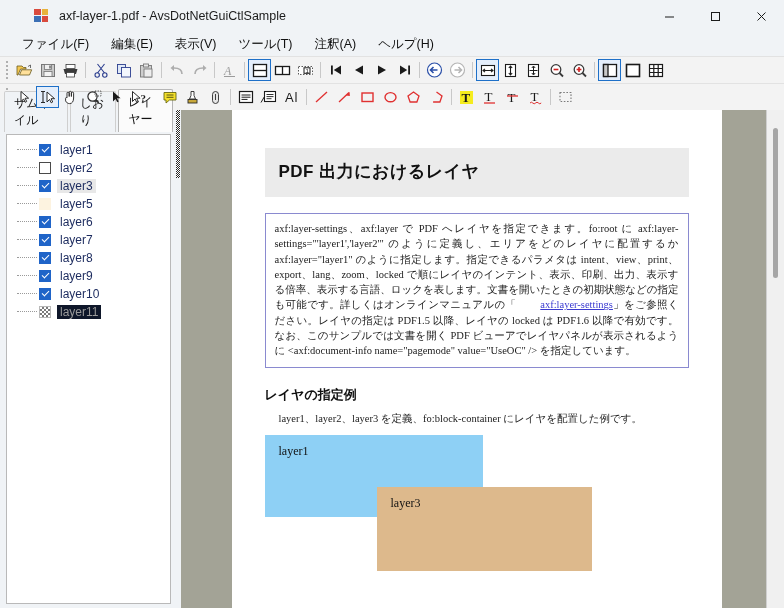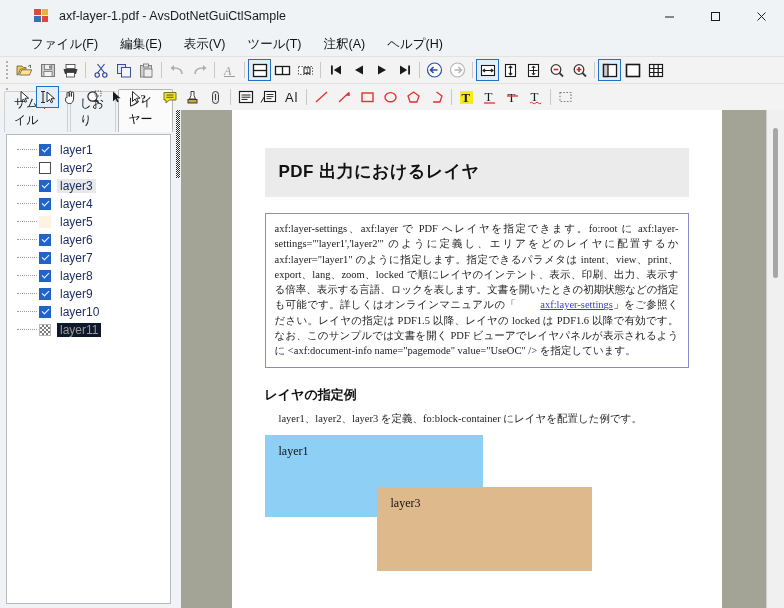--- a/index.html
+++ b/index.html
@@ -17,21 +17,21 @@
   .title-icon{width:16px;height:16px;margin-left:10px;margin-right:9px;position:relative;flex:0 0 16px;}
   .ti-a{position:absolute;left:0;top:1px;width:7px;height:6px;background:#d94a3d;}
   .ti-b{position:absolute;left:8px;top:1px;width:6px;height:6px;background:#e8b23a;}
   .ti-c{position:absolute;left:0;top:8px;width:7px;height:6px;background:#3b6fb5;}
   .ti-d{position:absolute;left:8px;top:8px;width:6px;height:6px;background:#d94a3d;}
   .title-text{font-size:12.5px;color:#1b1b1b;white-space:nowrap;}
   .win-btns{margin-left:auto;display:flex;height:32px;}
   .win-btn{width:46px;height:32px;display:flex;align-items:center;justify-content:center;font-size:12px;color:#1b1b1b;}
 
   
-  .menubar{height:24px;display:flex;align-items:center;padding-left:20px;background:#f0f3f6;flex:0 0 24px;}
+  .menubar{height:24px;display:flex;align-items:center;padding-left:11px;background:#f0f3f6;flex:0 0 24px;}
   .menu-item{padding:3px 11px;font-size:12.5px;color:#111;white-space:nowrap;}
 
   
   .toolbar{height:26px;display:flex;align-items:center;background:#f3f3f3;border-top:1px solid #e2e2e2;flex:0 0 26px;}
   .grip{width:8px;height:18px;margin:0 2px 0 3px;display:flex;flex-direction:column;justify-content:center;align-items:center;gap:2px;}
   .grip i{width:2px;height:2px;background:#9a9a9a;border-radius:50%;display:block;}
   .tb-btn{width:23px;height:22px;display:flex;align-items:center;justify-content:center;position:relative;box-sizing:border-box;border:1px solid transparent;}
   .tb-btn.sel{border:1px solid #1e70c8;background:#e4eefb;}
   .tb-sep{width:1px;height:16px;background:#c8c8c8;margin:0 3px;}
   .tb-btn svg{display:block;}
@@ -484,25 +484,20 @@
             <span class="cbx off"></span>
             <span class="tlabel">layer2</span>
           </div>
 
           <div class="tnode">
             <span class="dots"></span>
             <span class="cbx on"></span>
             <span class="tlabel hl">layer3</span>
           </div>
 
-          <div class="tnode">
-            <span class="dots"></span>
-            <span class="cbx on"></span>
-            <span class="tlabel">layer4</span>
-          </div>
 
           <div class="tnode">
             <span class="dots"></span>
             <span class="cbx pale"></span>
             <span class="tlabel">layer5</span>
           </div>
 
           <div class="tnode">
             <span class="dots"></span>
             <span class="cbx on"></span>

